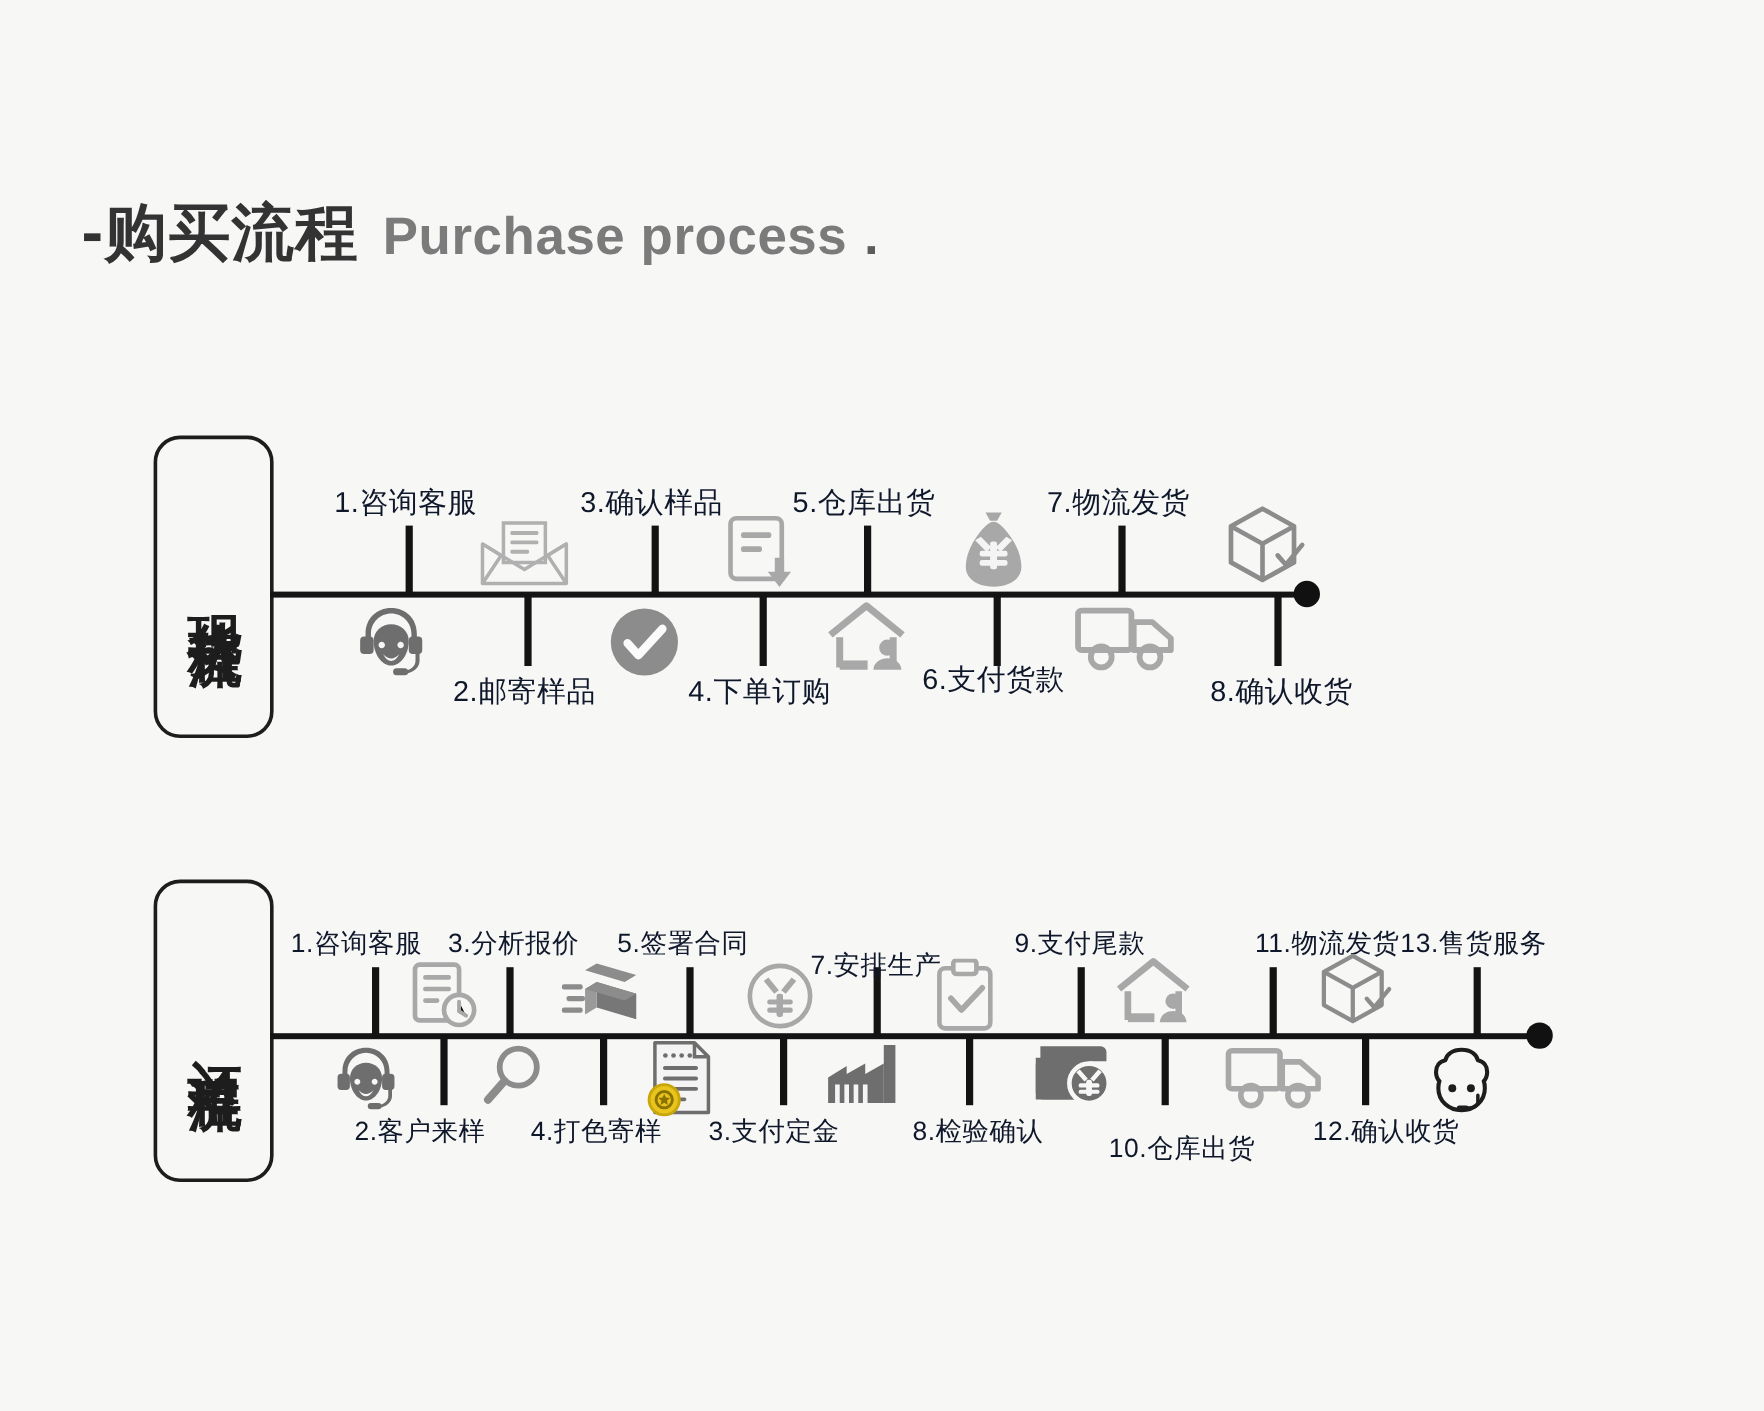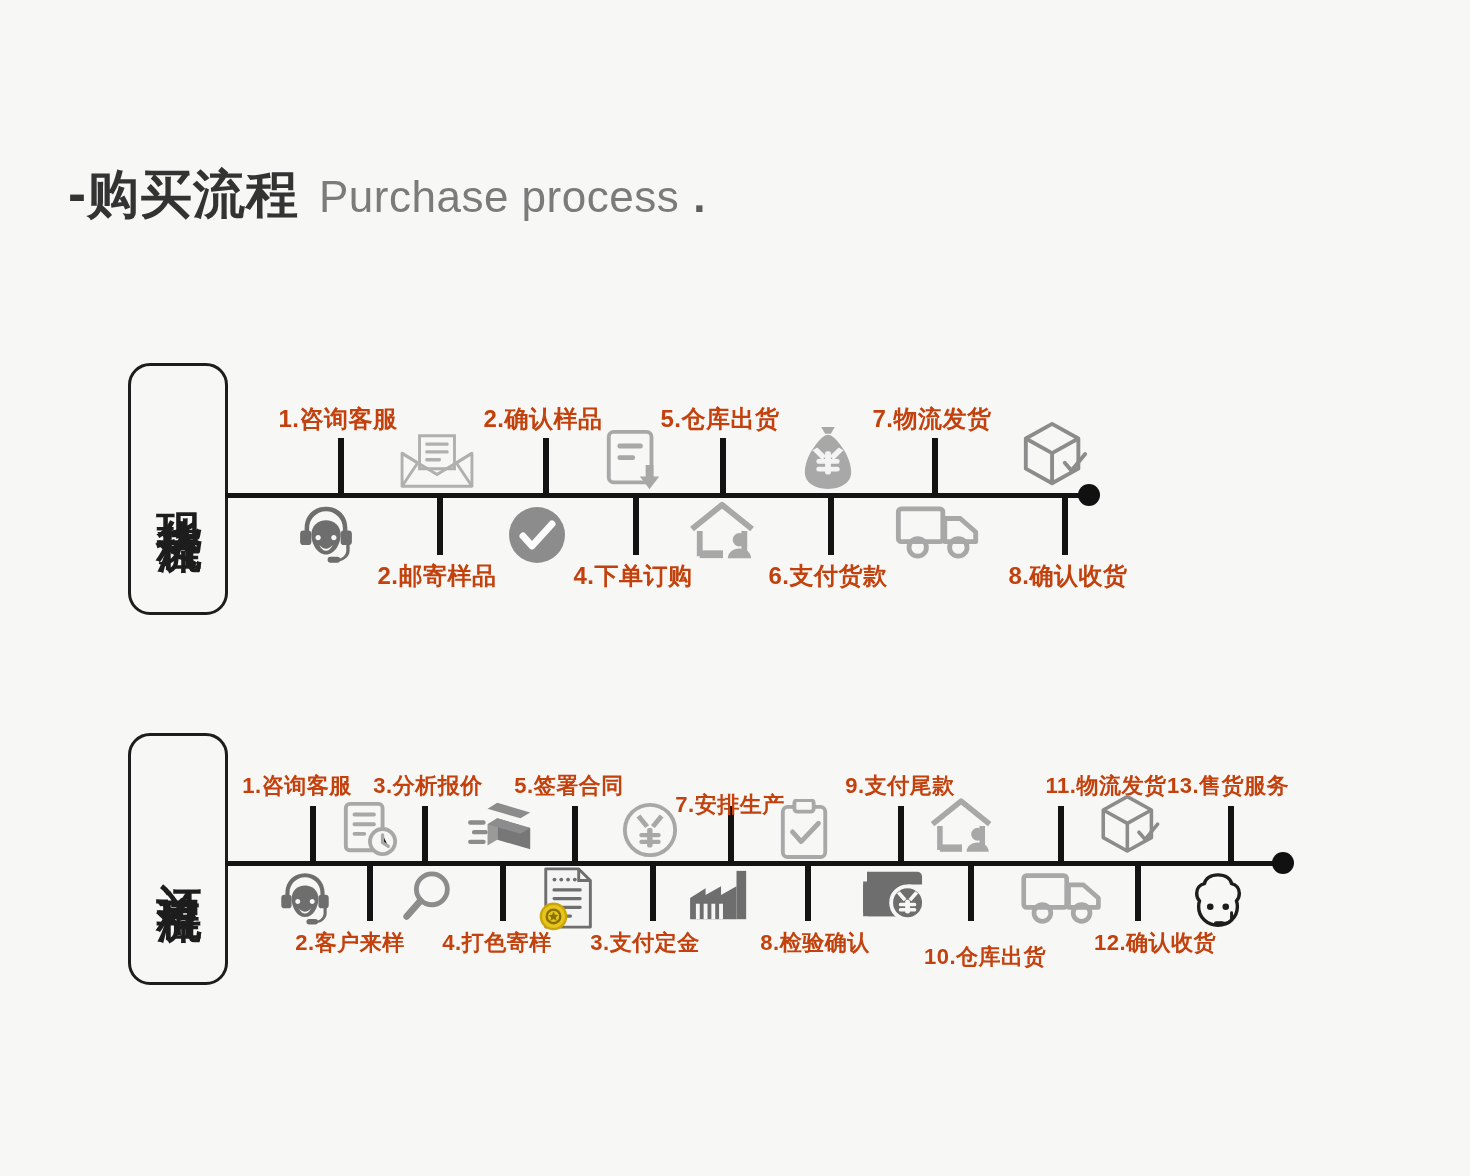--- a/index.html
+++ b/index.html
@@ -39,21 +39,21 @@
     margin-right: 2px;
   }
   .title-cn {
     font-size: 52px;
     font-weight: 700;
     color: #333333;
     letter-spacing: 1px;
   }
   .title-en {
     font-size: 44px;
-    font-weight: 400;
+    font-weight: 700;
     color: #7b7b7b;
     margin-left: 20px;
     letter-spacing: 0.5px;
   }
   .title-dot {
     font-size: 44px;
     font-weight: 700;
     color: #5d5d5d;
     margin-left: 14px;
   }
@@ -107,22 +107,22 @@
   .tick {
     position: absolute;
     width: 6px;
     background: #131313;
   }
 
   
   .step-label {
     position: absolute;
     font-size: 24px;
-    font-weight: 700;
-    color: #c2410c;
+    font-weight: 400;
+    color: #0f172a;
     white-space: nowrap;
     transform: translateX(-50%);
     letter-spacing: 0.5px;
   }
   .step-label.sm { font-size: 22px; }
 
   
   .icon {
     position: absolute;
     transform: translateX(-50%);
@@ -155,27 +155,27 @@
     <div class="tick" style="left:543px; top:83px;  height:58px;"></div>
     <div class="tick" style="left:720px; top:83px;  height:58px;"></div>
     <div class="tick" style="left:932px; top:83px;  height:58px;"></div>
 
     <div class="tick" style="left:437px; top:140px; height:60px;"></div>
     <div class="tick" style="left:633px; top:140px; height:60px;"></div>
     <div class="tick" style="left:828px; top:140px; height:60px;"></div>
     <div class="tick" style="left:1062px;top:140px; height:60px;"></div>
 
     <div class="step-label" style="left:338px; top:48px;">1.咨询客服</div>
-    <div class="step-label" style="left:543px; top:48px;">2.确认样品</div>
+    <div class="step-label" style="left:543px; top:48px;">3.确认样品</div>
     <div class="step-label" style="left:720px; top:48px;">5.仓库出货</div>
     <div class="step-label" style="left:932px; top:48px;">7.物流发货</div>
 
     <div class="step-label" style="left:437px; top:205px;">2.邮寄样品</div>
     <div class="step-label" style="left:633px; top:205px;">4.下单订购</div>
-    <div class="step-label" style="left:828px; top:205px;">6.支付货款</div>
+    <div class="step-label" style="left:828px; top:195px;">6.支付货款</div>
     <div class="step-label" style="left:1068px;top:205px;">8.确认收货</div>
 
     <div class="icon" style="left:326px; top:145px;">
       <svg width="72" height="72" viewBox="0 0 64 64">
         <path fill="#6e6e6e" d="M32 6C21 6 13 14 13 25v7h4v-7c0-8.3 6.7-15 15-15s15 6.7 15 15v7h4v-7C51 14 43 6 32 6z"></path>
         <path fill="#6e6e6e" d="M12 27h4a3 3 0 0 1 3 3v7a3 3 0 0 1-3 3h-4a3 3 0 0 1-3-3v-7a3 3 0 0 1 3-3zM48 27h4a3 3 0 0 1 3 3v7a3 3 0 0 1-3 3h-4a3 3 0 0 1-3-3v-7a3 3 0 0 1 3-3z"></path>
         <path fill="#6e6e6e" d="M32 18c-7.2 0-13 5.2-13 12.5 0 9 5.5 18 13 18s13-9 13-18C45 23.2 39.2 18 32 18z"></path>
         <path fill="#f7f7f6" d="M25 31c1.3 0 2.4 1.1 2.4 2.4S26.3 35.8 25 35.8s-2.4-1.1-2.4-2.4S23.7 31 25 31zM39 31c1.3 0 2.4 1.1 2.4 2.4s-1.1 2.4-2.4 2.4-2.4-1.1-2.4-2.4S37.7 31 39 31z"></path>
         <path fill="#f7f7f6" d="M26 40c1.8 2.2 4 3.3 6 3.3s4.2-1.1 6-3.3c-1.6 3.4-3.7 5.1-6 5.1s-4.4-1.7-6-5.1z"></path>
         <path fill="#6e6e6e" d="M50 38v7c0 3.5-3 6.5-7 7.2v2.3c5.6-.8 10-4.6 10-9.5v-7h-3z"></path>

